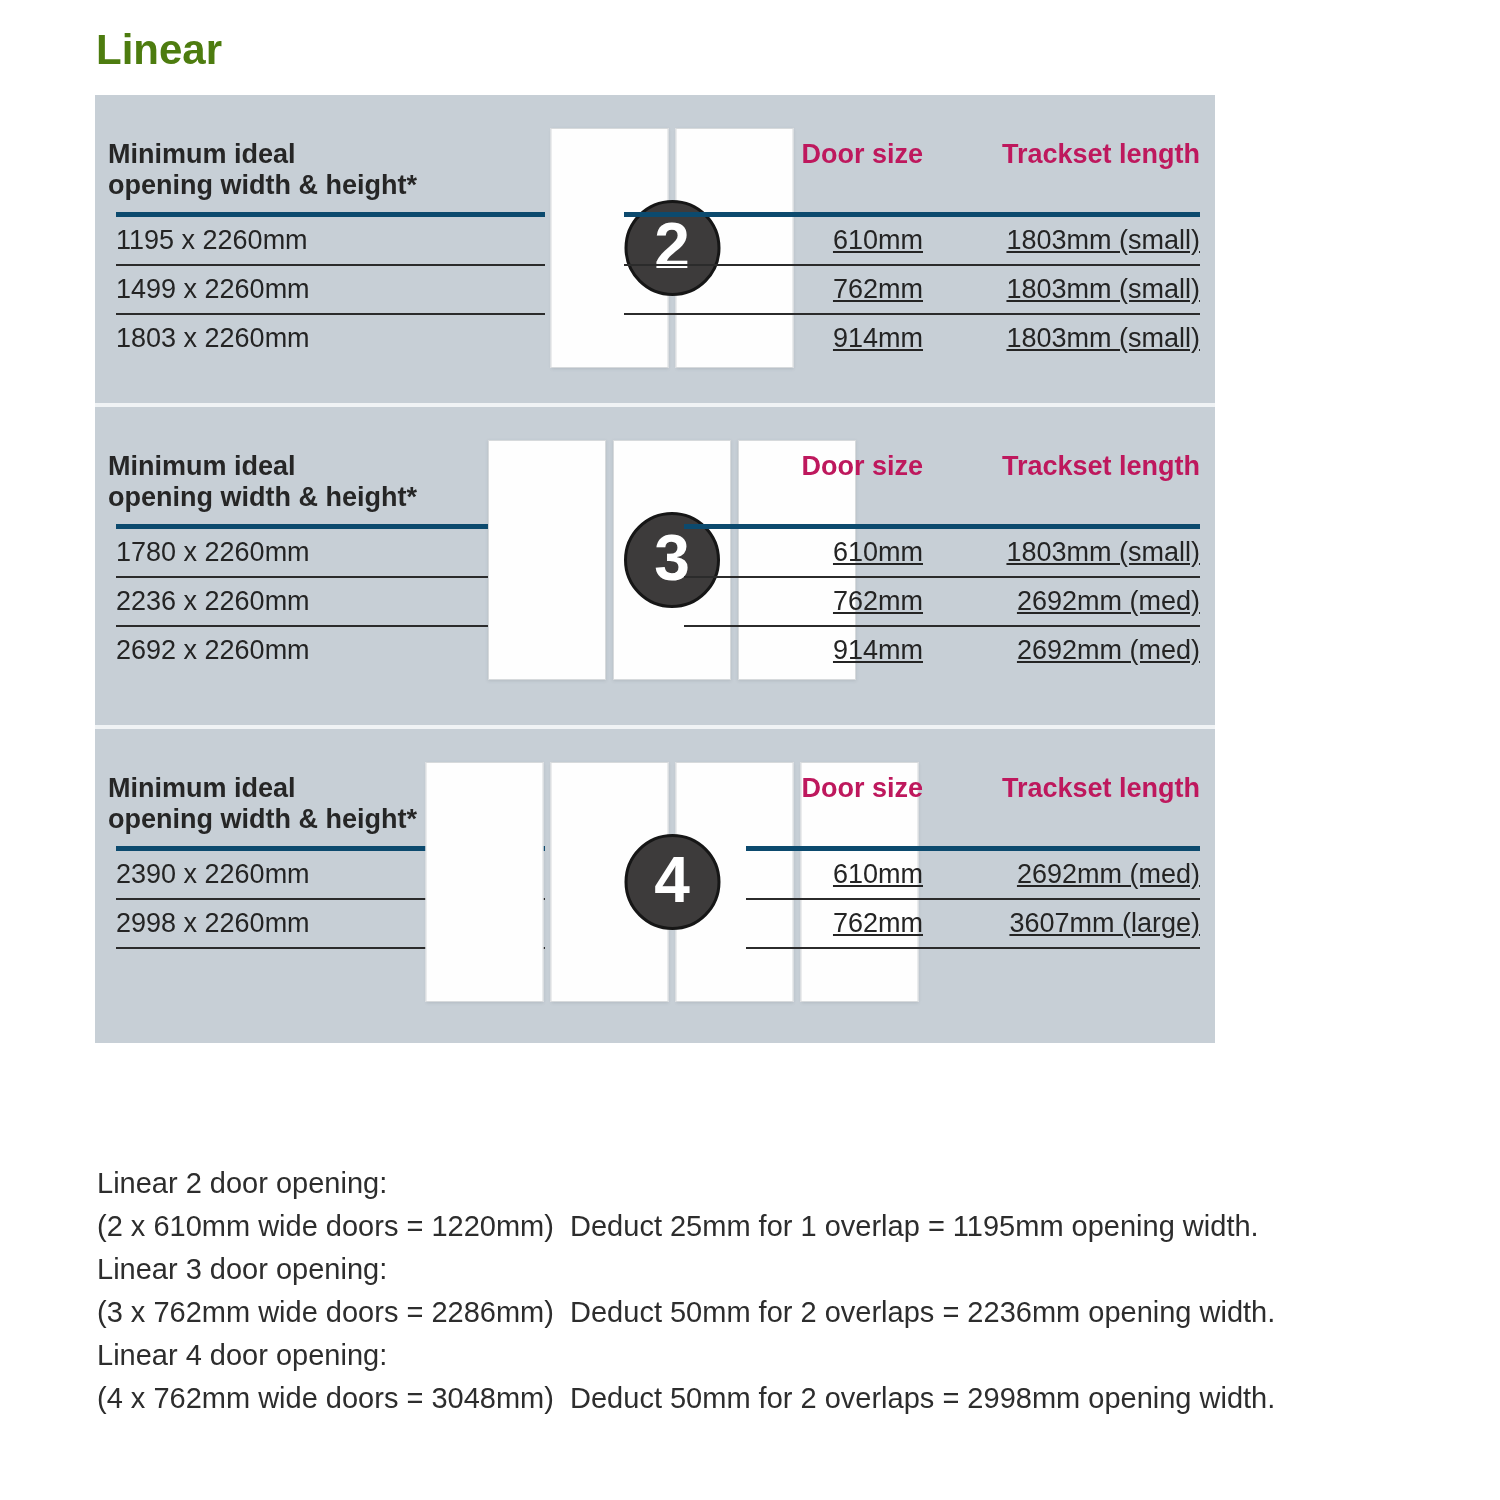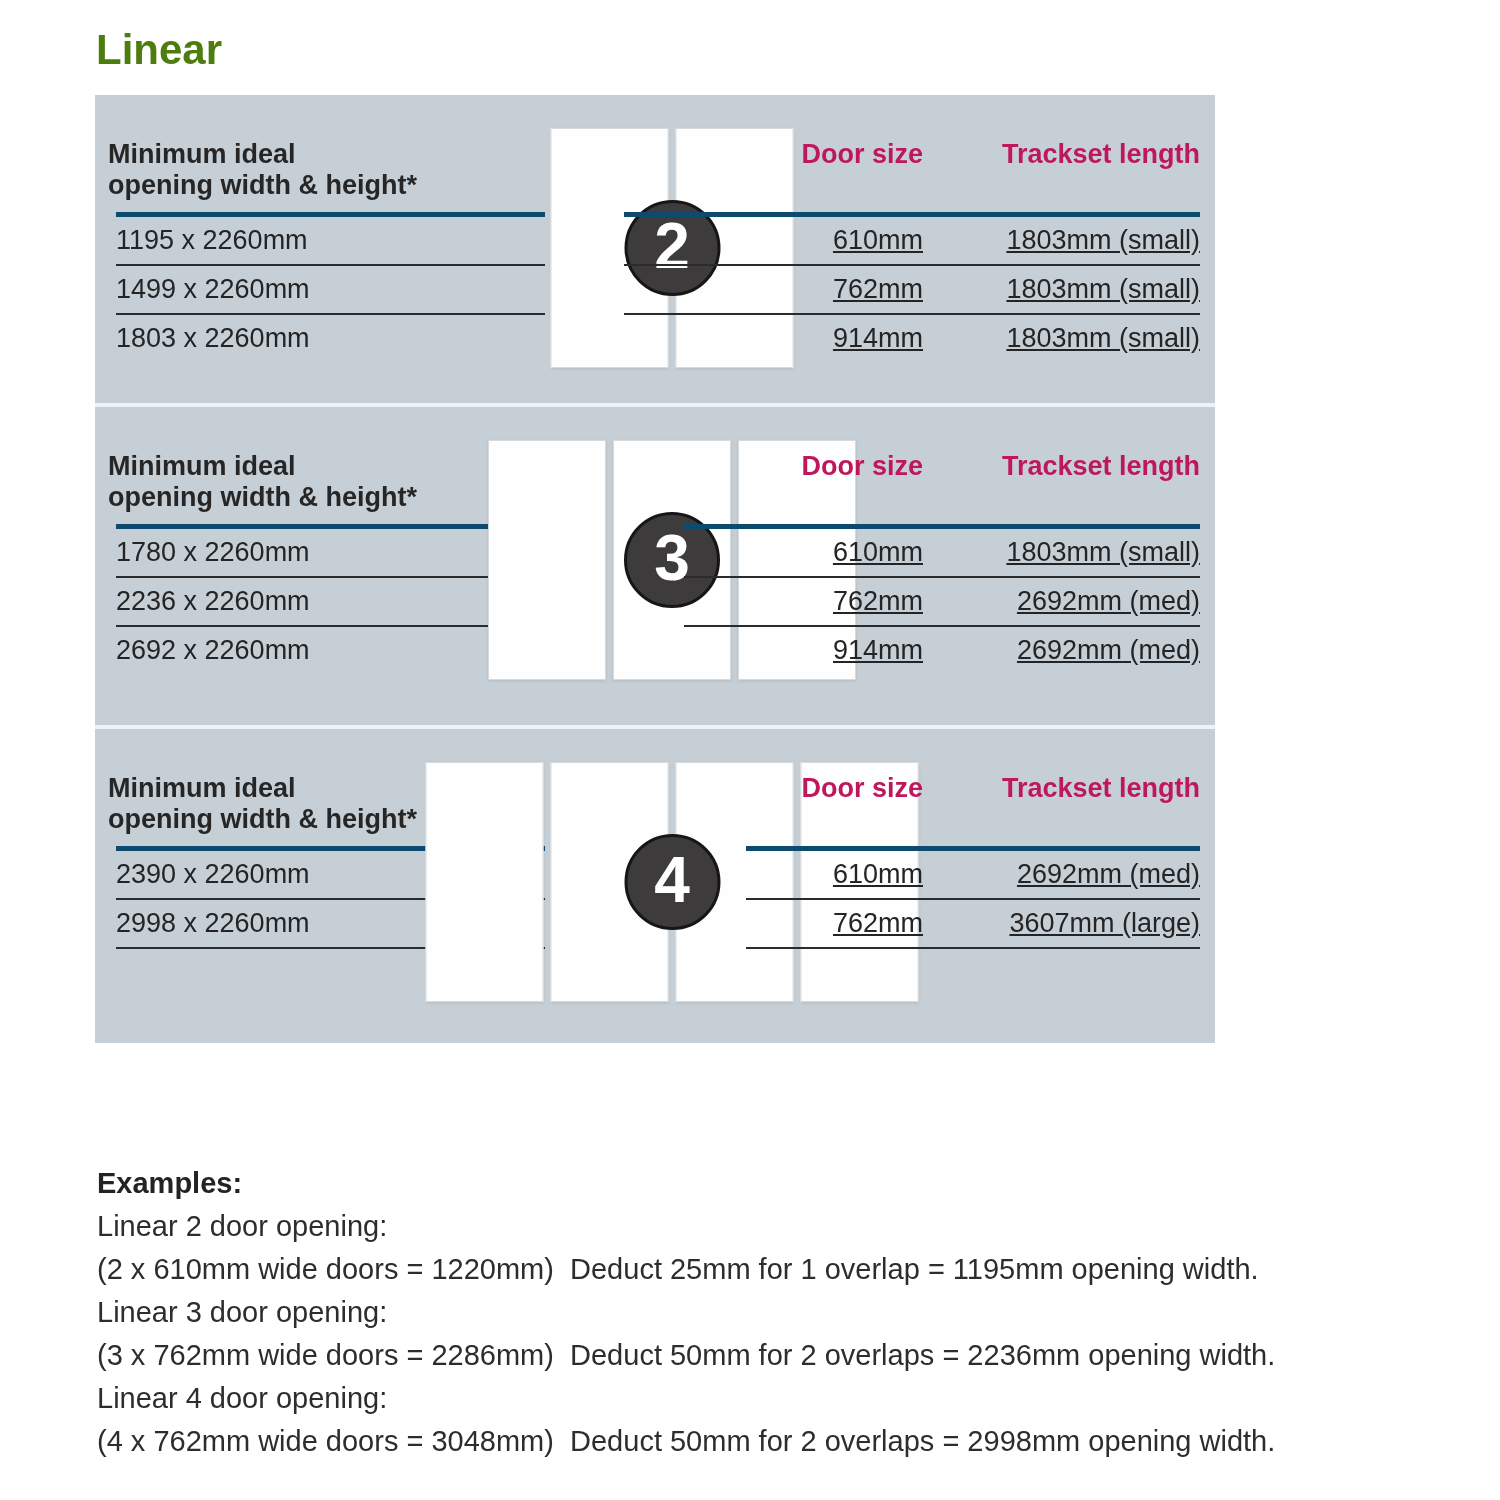--- a/index.html
+++ b/index.html
@@ -197,21 +197,20 @@
             <span>3607mm (large)</span>
           </div>
         </div>
       </div>
     </section>
 
   </div>
 
 
   <div class="examples">
-    <div class="ex-heading">Examples:</div>
     <div class="ex-line">Linear 2 door opening:</div>
     <div class="ex-line">(2 x 610mm wide doors = 1220mm)  Deduct 25mm for 1 overlap = 1195mm opening width.</div>
     <div class="ex-line">Linear 3 door opening:</div>
     <div class="ex-line">(3 x 762mm wide doors = 2286mm)  Deduct 50mm for 2 overlaps = 2236mm opening width.</div>
     <div class="ex-line">Linear 4 door opening:</div>
     <div class="ex-line">(4 x 762mm wide doors = 3048mm)  Deduct 50mm for 2 overlaps = 2998mm opening width.</div>
   </div>
 
 </div>
 

